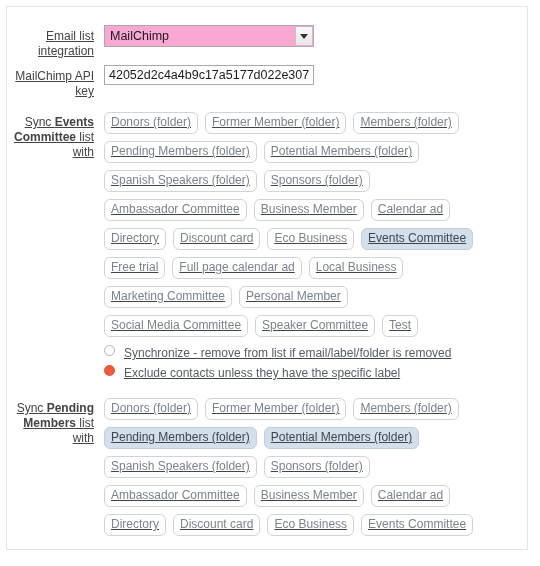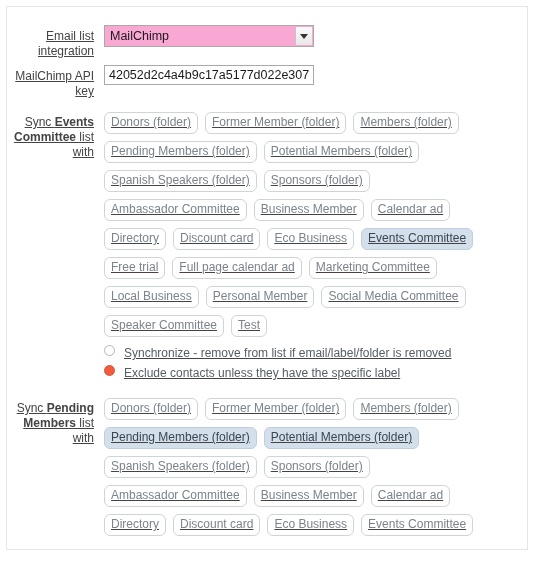--- a/index.html
+++ b/index.html
@@ -216,22 +216,22 @@
             <span class="tag">Sponsors (folder)</span>
             <span class="tag">Ambassador Committee</span>
             <span class="tag">Business Member</span>
             <span class="tag">Calendar ad</span>
             <span class="tag">Directory</span>
             <span class="tag">Discount card</span>
             <span class="tag">Eco Business</span>
             <span class="tag selected">Events Committee</span>
             <span class="tag">Free trial</span>
             <span class="tag">Full page calendar ad</span>
+            <span class="tag">Local Business</span>
             <span class="tag">Marketing Committee</span>
-            <span class="tag">Local Business</span>
             <span class="tag">Personal Member</span>
             <span class="tag">Social Media Committee</span>
             <span class="tag">Speaker Committee</span>
             <span class="tag">Test</span>
           </div>
           <div class="radio-list">
             <div class="radio-row">
               <span class="radio-mark"></span>
               <span class="radio-text">Synchronize - remove from list if email/label/folder is removed</span>
             </div>

